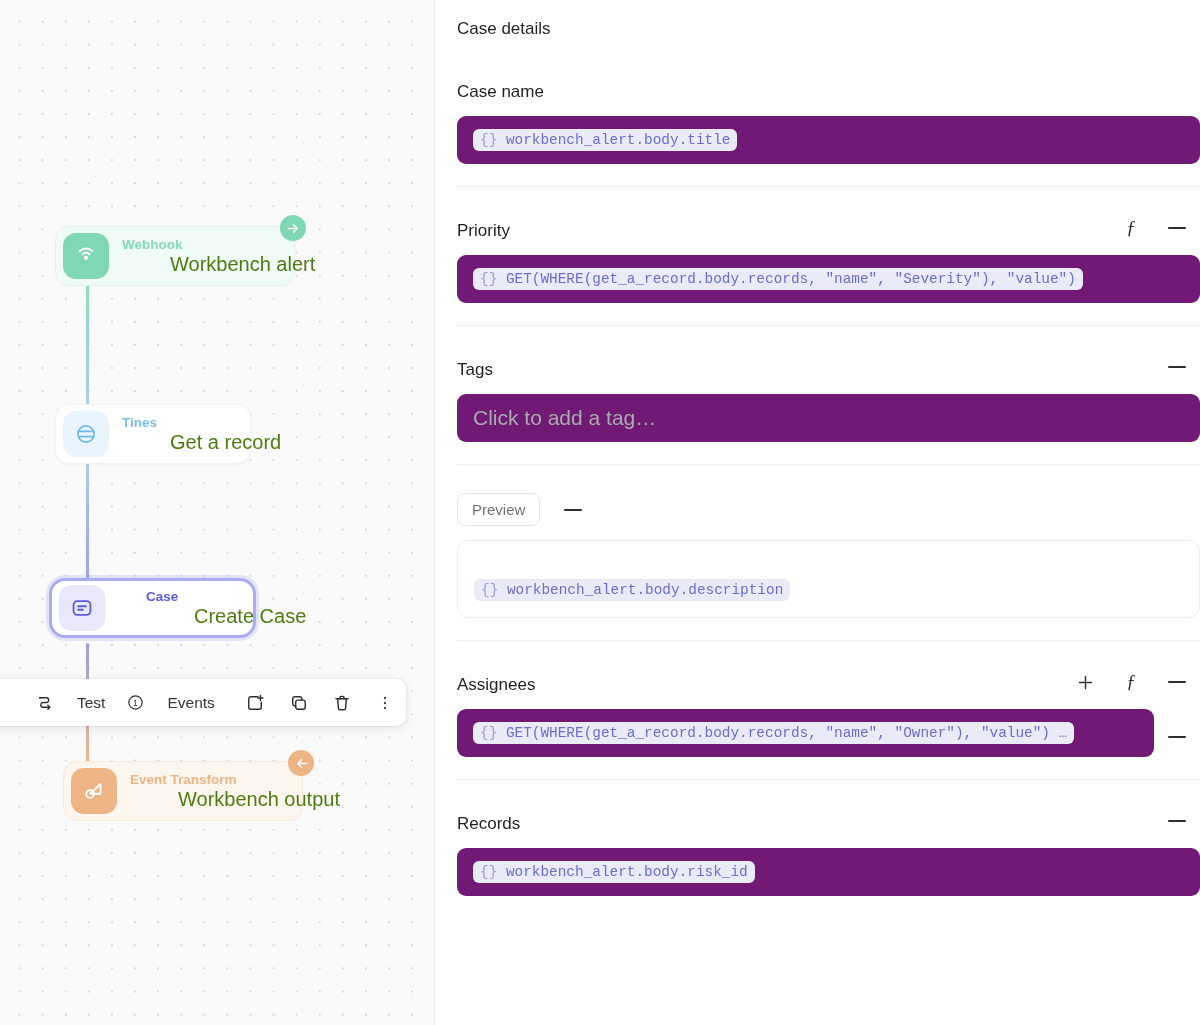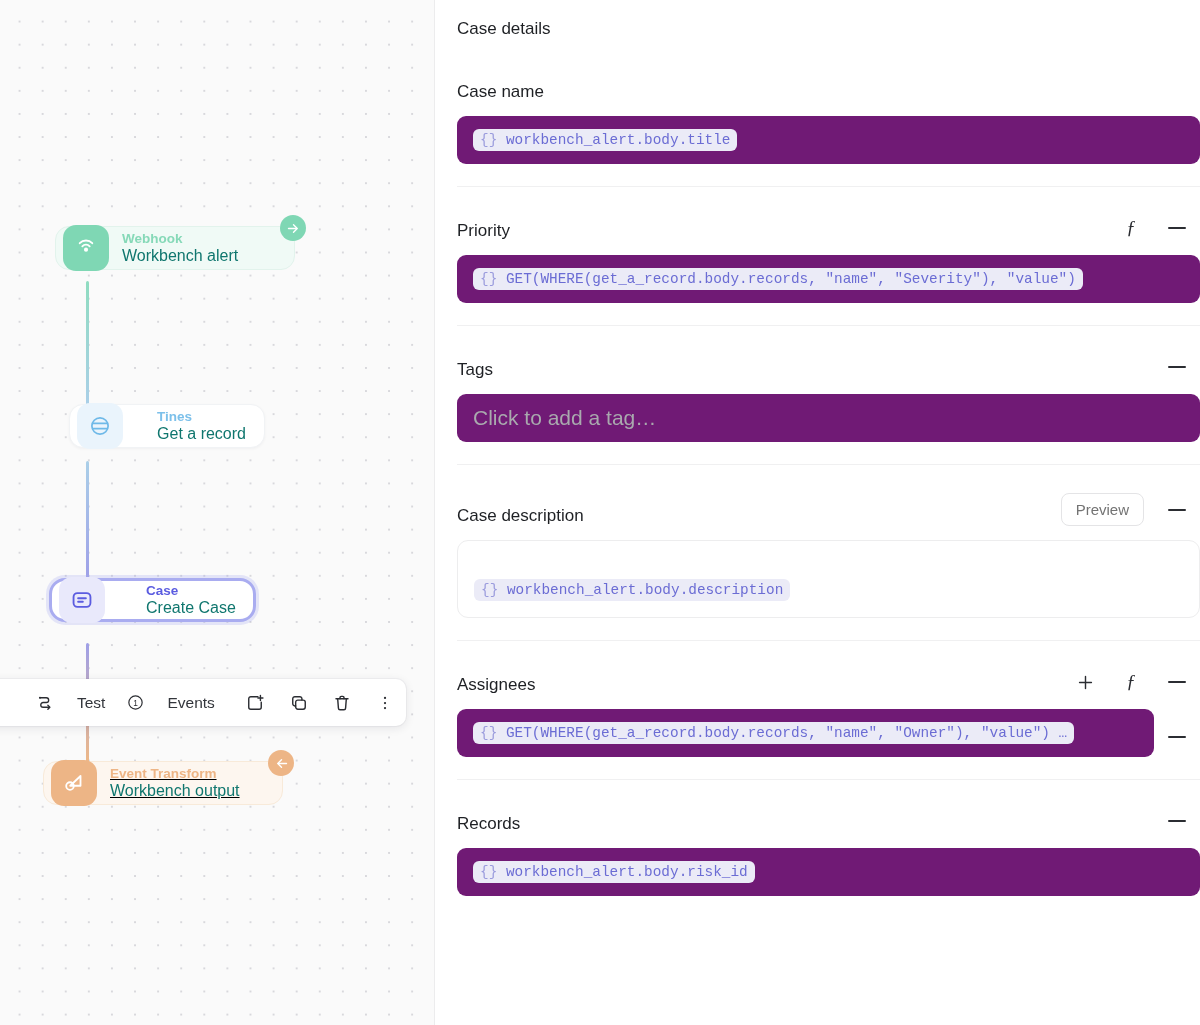--- a/index.html
+++ b/index.html
@@ -27,62 +27,62 @@
   
   .edge { position: absolute; width: 3px; border-radius: 2px; }
   .edge-a { left: 86px; top: 281px; height: 124px; background: linear-gradient(#8fdcc0, #aacfe8); }
   .edge-b { left: 86px; top: 461px; height: 120px; background: linear-gradient(#aacfe8, #9e9fe8); }
   .edge-c { left: 86px; top: 643px; height: 119px; background: linear-gradient(#9e9fe8, #eeb887); }
 
   
   .node {
     position: absolute;
     display: flex; align-items: center;
-    height: 44px;
+    height: 60px;
     border-radius: 14px;
     padding: 0 18px 0 0;
     white-space: nowrap;
   }
   .node-ico {
     width: 46px; height: 46px; border-radius: 13px;
     display: flex; align-items: center; justify-content: center;
     margin-left: 7px; flex: 0 0 46px;
   }
   .node-txt { margin-left: 13px; line-height: 1.12; }
   .node-kind { font-size: 13.5px; font-weight: 600; }
-  .node-name { font-size: 16px; color: #0f766e; margin-top: 1px; }
+  .node-name { font-size: 20px; color: #4d7c0f; margin-top: 1px; margin-left: 48px; }
   .badge {
     position: absolute; top: -12px; right: -12px;
     width: 26px; height: 26px; border-radius: 50%;
     display: flex; align-items: center; justify-content: center;
   }
 
   
   #node-webhook { left: 55px; top: 226px; width: 240px;
     background: #f0faf6; border: 1px solid #e2f3ec; }
   #node-webhook .node-ico { background: #7fd7b4; }
   #node-webhook .node-kind { color: #86d9b8; }
   #node-webhook .badge { background: #7fd7b4; }
 
   
-  #node-tines { left: 69px; top: 404px; width: 196px;
+  #node-tines { left: 55px; top: 404px; width: 196px;
     background: #ffffff; border: 1px solid #f1f3f5; box-shadow: 0 1px 3px rgba(20,20,40,.045); justify-content: space-between; }
   #node-tines .node-ico { background: #eaf4fc; }
   #node-tines .node-kind { color: #7cc0ea; }
 
   
   #node-case { left: 49px; top: 578px; width: 207px;
     background: #ffffff; border: 3.5px solid #a9acf0; border-radius: 16px;
     box-shadow: 0 0 0 3px rgba(169,172,240,.28); gap: 28px; }
   #node-case .node-ico { background: #e9e9fb; }
   #node-case .node-kind { color: #5b5ce0; }
 
   
-  #node-transform { left: 43px; top: 761px; width: 240px;
-    background: #fdf6ef; border: 1px solid #f8ead9; text-decoration: underline; }
+  #node-transform { left: 63px; top: 761px; width: 240px;
+    background: #fdf6ef; border: 1px solid #f8ead9; }
   #node-transform .node-ico { background: #edb586; }
   #node-transform .node-kind { color: #edb586; }
   #node-transform .badge { background: #edb586; }
 
   
   .toolbar {
     position: absolute; left: -32px; top: 679px;
     width: 438px; height: 47px;
     background: #ffffff; border-radius: 10px;
     box-shadow: 0 2px 10px rgba(25,25,50,.10), 0 0 0 1px rgba(20,20,50,.035);
@@ -326,21 +326,20 @@
             </span>
         </div>
       </div>
       <div class="input-box">
         <span class="placeholder">Click to add a tag…</span>
       </div>
     </div>
 
     <div class="field">
       <div class="field-head">
-        <div class="field-label">Case description</div>
         <div class="field-actions">
           <button class="preview-btn">Preview</button>
           <span class="act">
               <i class="dash"></i>
             </span>
         </div>
       </div>
       <div class="input-box outlined desc-box">
         <span class="pill"><span class="br">{}</span> <span>workbench_alert.body.description</span></span>
       </div>

